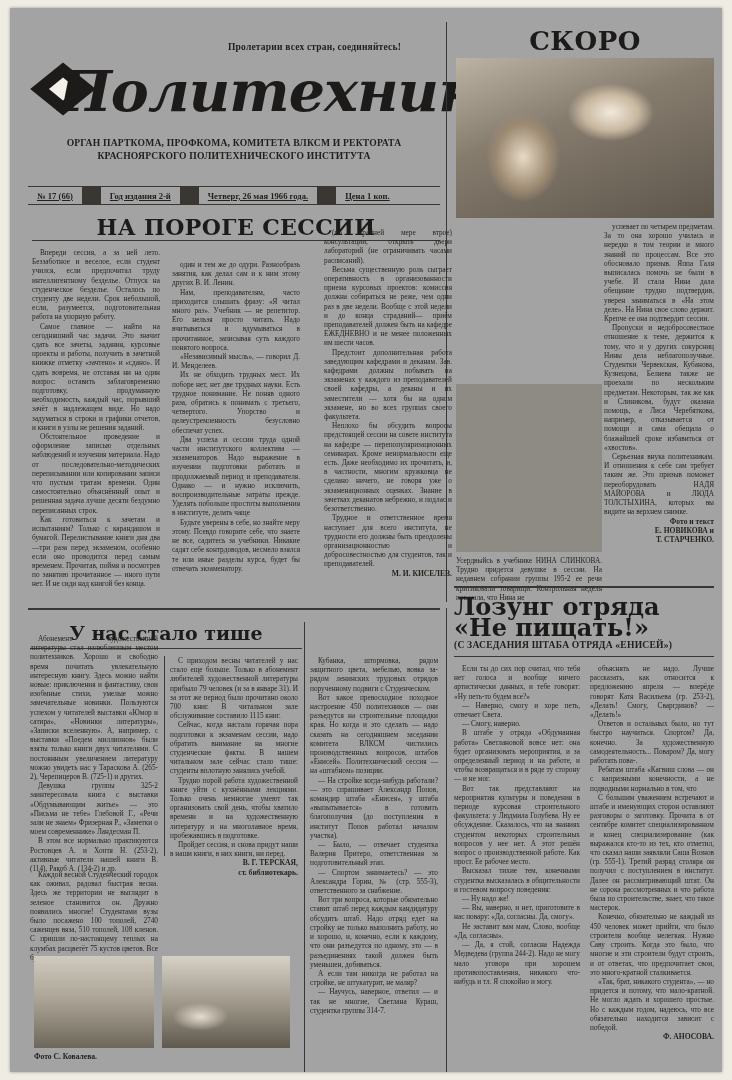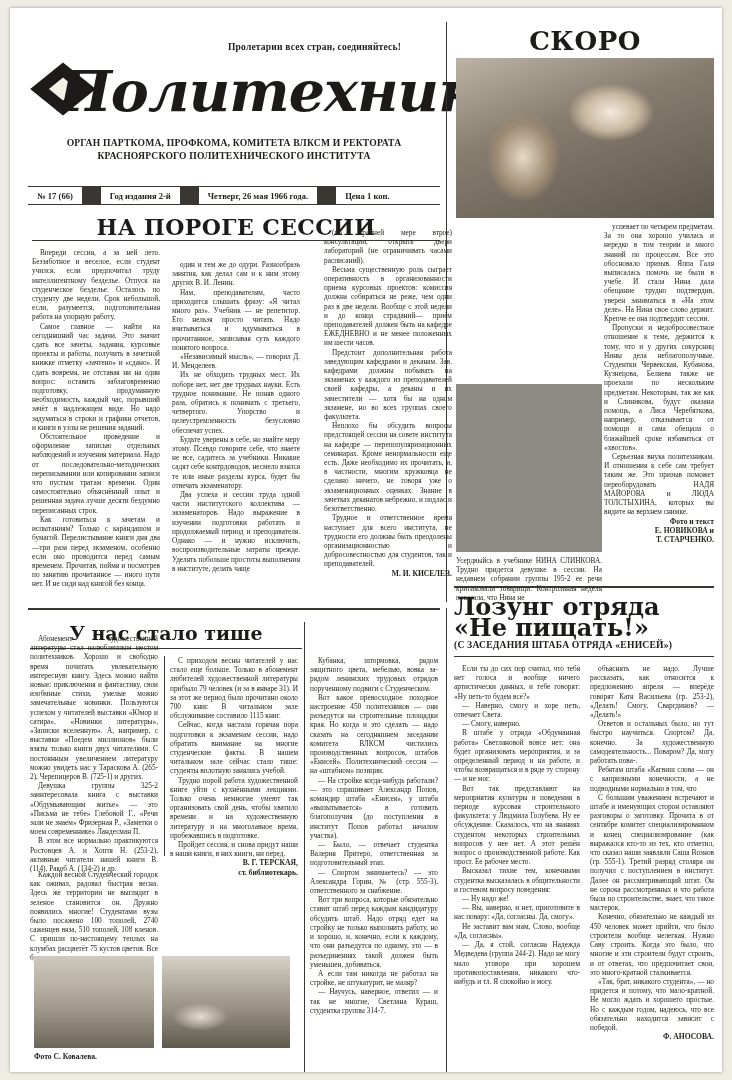--- a/index.html
+++ b/index.html
@@ -15,21 +15,21 @@
     overflow: hidden;
     font-family: "Liberation Serif", serif;
     color: #23211e;
   }
   .paper {
     position: absolute;
     left: 10px;
     top: 8px;
     width: 712px;
     height: 1064px;
-    background: #ffffff;
+    background: #a3a3a3;
     box-shadow: 0 0 3px rgba(0,0,0,.35);
     overflow: hidden;
   }
 
   
   .masthead {
     position: absolute;
     left: 18px; top: 16px;
     width: 412px; height: 160px;
   }
@@ -86,20 +86,21 @@
     position: absolute;
     left: 18px; top: 178px;
     width: 412px;
     border-top: 1px solid #3a3733;
     border-bottom: 1px solid #3a3733;
     height: 17px;
     display: flex;
     align-items: center;
     font-size: 8.6px;
     font-weight: bold;
+    text-decoration: underline;
   }
   .issue-bar > div {
     padding: 0 9px;
     white-space: nowrap;
   }
   .issue-sep { width: 1px; height: 17px; background: #3a3733; }
 
   
   .sess-title {
     position: absolute;
@@ -264,22 +265,22 @@
       <p>Самое главное — найти на сегодняшний час задачи. Это значит сдать все зачеты, задания, курсовые проекты и работы, получить в зачетной книжке отметку «зачтено» и «сдано». И сдать вовремя, не отставая ни на один вопрос: оставить заблаговременно подготовку, продуманную необходимость, каждый час, порывший зачёт в надлежащем виде. Но надо задуматься в строки и графики отчетов, и книги в узлы не решения заданий.</p>
       <p>Обстоятельное проведение и оформление записью отдельных наблюдений и изучения материала. Надо от последовательно-методических переписывании или копировании записи что пустым тратам времени. Один самостоятельно объяснённый опыт и решенная задача лучше десяти бездумно переписанных строк.</p>
       <p>Как готовиться к зачетам и испытаниям? Только с карандашом и бумагой. Перелистывание книги дня два—три раза перед экзаменом, особенно если оно проводится перед самым временем. Прочитав, поймя и поcмотрев по занятию прочитанное — иного пути нет. И не сиди над книгой без конца.</p>
     </div>
 
     <div class="col" style="left:162px; top:252px; width:128px;">
       <p>один и тем же до одури. Разнообразь занятия, как делал сам и к ним этому других В. И. Ленин.</p>
       <p>Нам, преподавателям, часто приходится слышать фразу: «Я читал много раз». Учебник — не репетитор. Его нельзя просто читать. Надо вчитываться и вдумываться в прочитанное, записывая суть каждого понятого вопроса.</p>
       <p>«Независимый мысль», — говорил Д. И. Менделеев.</p>
       <p>Их не обходить трудных мест. Их поборе нет, нет две трудных науки. Есть трудное понимание. Не поняв одного раза, обратись к понимать с третьего, четвертого. Упорство и целеустремленность безусловно обеспечат успех.</p>
+      <p>Два успеха и сессии труда одной части институтского коллектива — экзаменаторов. Надо выражение в изучении подготовки работать и продолжаемый период и преподавателя. Однако — и нужно исключить, воспроизводительные затраты прежде. Уделять побольше простоты выполнения в институте, делать чаще</p>
       <p>Будьте уверены в себе, но знайте меру этому. Псевдо говорите себе, что знаете не все, садитесь за учебники. Никакие садят себе контрдоводов, несмело взялся те или иные разделы курса, будет бы отвечать экзаменатору.</p>
-      <p>Два успеха и сессии труда одной части институтского коллектива — экзаменаторов. Надо выражение в изучении подготовки работать и продолжаемый период и преподавателя. Однако — и нужно исключить, воспроизводительные затраты прежде. Уделять побольше простоты выполнения в институте, делать чаще</p>
     </div>
 
     <div class="col" style="left:302px; top:220px; width:128px;margin-left:12px;">
       <p>(по крайней мере втрое) консультации, открыть двери лабораторий (не ограничивать часами расписаний).</p>
       <p>Весьма существенную роль сыграет оперативность в организованности приема курсовых проектов: комиссия должна собираться не реже, чем одни раз в две недели. Вообще с этой недели и до конца страданий— приём преподавателей должен быть на кафедре ЕЖЕДНЕВНО и не менее положенных им шести часов.</p>
       <p>Предстоит дополнительная работа заведующим кафедрами и деканам. Зав. кафедрами должны побывать на экзаменах у каждого из преподавателей своей кафедры, а деканы и их заместители — хотя бы на одном экзамене, но во всех группах своего факультета.</p>
       <p>Неплохо бы обсудить вопросы предстоящей сессии на совете института на кафедре — перепопуляризационных семинарах. Кроме ненормальности еще есть. Даже необходимо их прочитать, и, в частности, многим кружковца не сделано ничего, не говоря уже о экзаменационных оценках. Знание в зачетках деканатов небрежно, и подлас и безответственно.</p>
       <p>Трудное и ответственное время наступает для всего института, не трудности его должны быть преодолены организационностью и добросовестностью для студентов, так и преподавателей.</p>
       <p class="sig">М. И. КИСЕЛЕВ.</p>
     </div>

